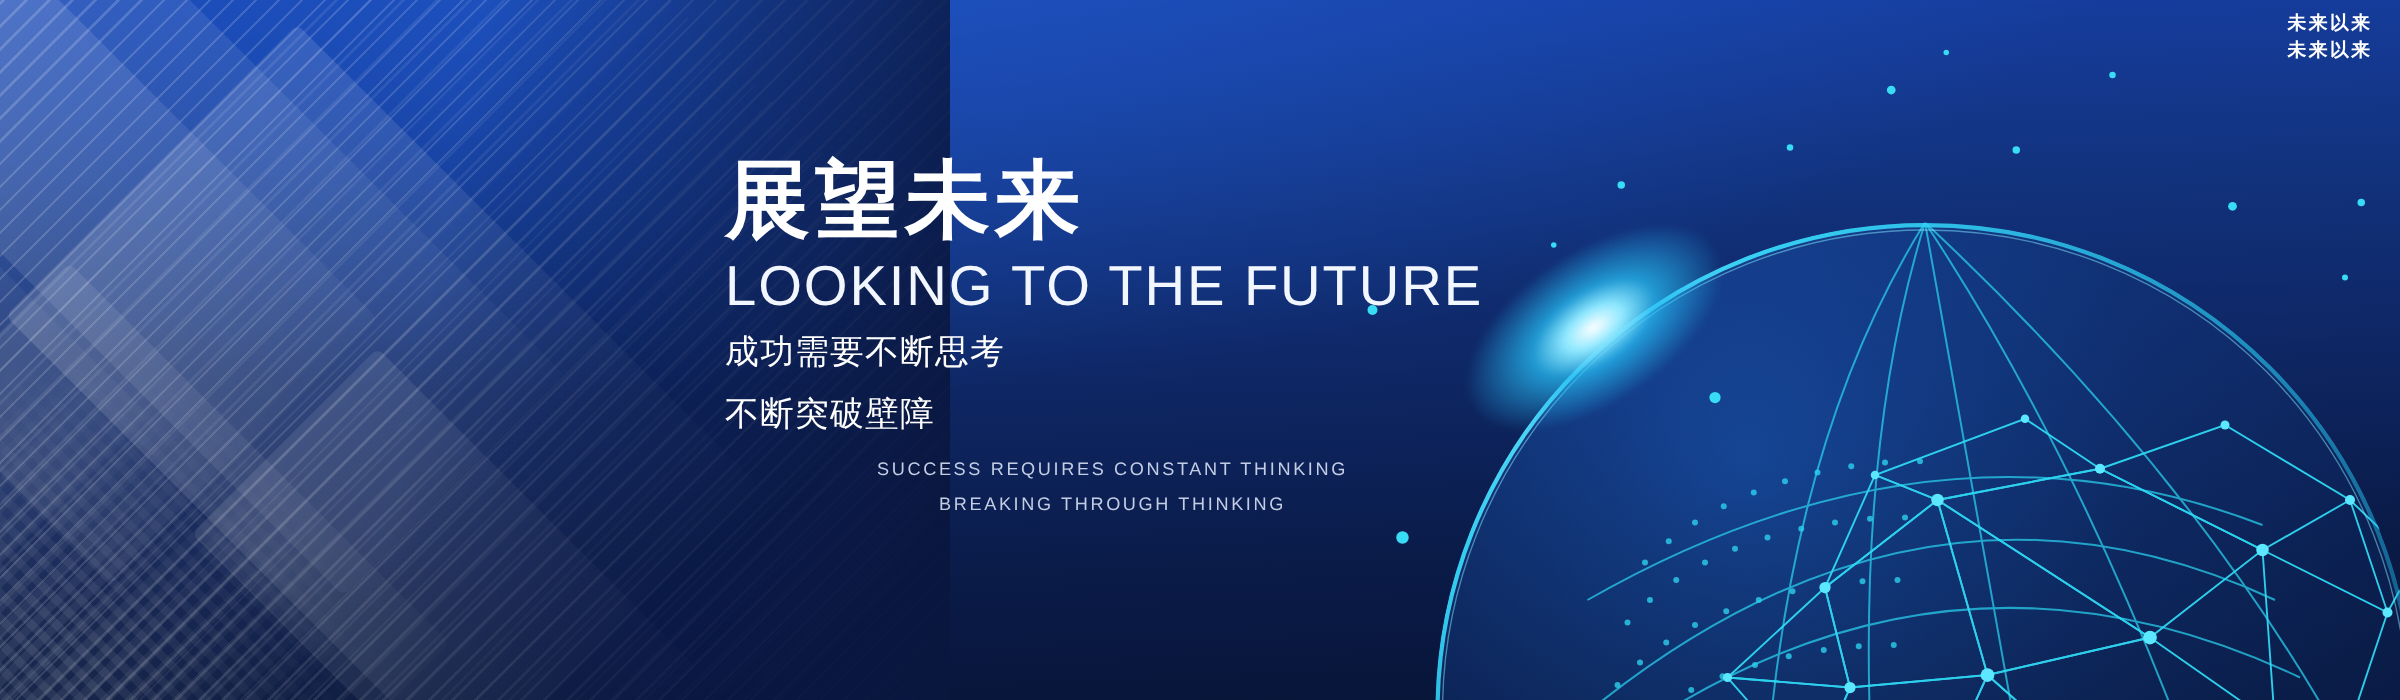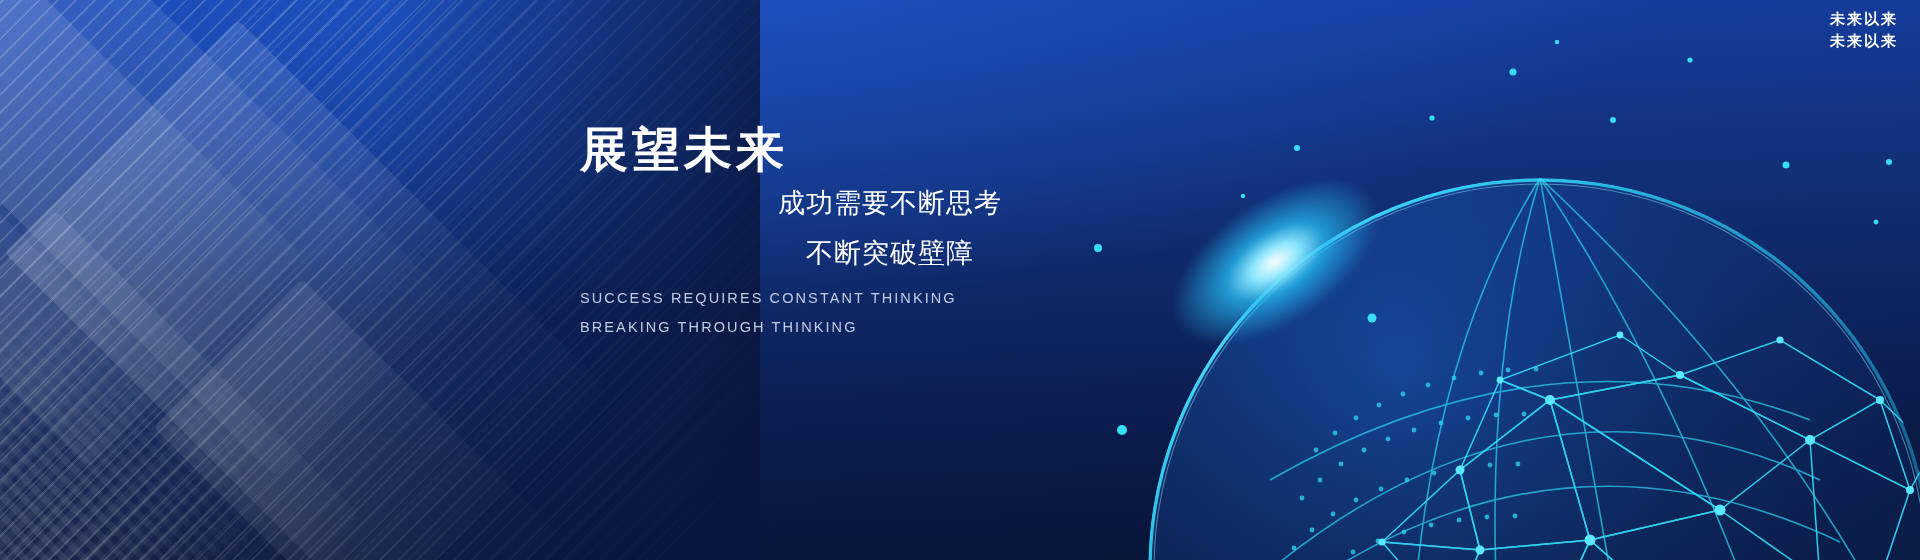--- a/index.html
+++ b/index.html
@@ -126,21 +126,21 @@
 
   
   .copy {
     position: absolute;
     left: 580px;
     top: 126px;
     width: 620px;
   }
   .headline {
     color: #ffffff;
-    font-size: 48px;
+    font-size: 68px;
     font-weight: 700;
     letter-spacing: 4px;
     line-height: 1.02;
     margin: 0;
     white-space: nowrap;
   }
   .subhead {
     color: #f2f6ff;
     font-size: 45px;
     font-weight: 300;
@@ -150,31 +150,31 @@
     white-space: nowrap;
   }
   .cn-line {
     color: #ffffff;
     font-size: 27px;
     font-weight: 400;
     letter-spacing: 1px;
     line-height: 1.38;
     margin: 10px 0 0 0;
     white-space: nowrap;
-    text-align: center;
   }
   .cn-line + .cn-line { margin-top: 13px; }
   .en-small {
     color: #c3cde4;
     font-size: 14.5px;
     font-weight: 300;
     letter-spacing: 2.1px;
     line-height: 1.95;
     margin: 0;
     white-space: nowrap;
+    text-align: center;
   }
   .en-small.first { margin-top: 12px; }
 
   
   .corner-slogan {
     position: absolute;
     right: 22px;
     top: 8px;
     text-align: left;
     color: #ffffff;
@@ -436,19 +436,20 @@
     </g>
   </svg>
 
   <div class="corner-slogan">
     <div>未来以来</div>
     <div>未来以来</div>
   </div>
 
   <div class="copy">
     <h1 class="headline">展望未来</h1>
+    <div class="subhead">LOOKING TO THE FUTURE</div>
     <div class="cn-line">成功需要不断思考</div>
     <div class="cn-line">不断突破壁障</div>
     <div class="en-small first">SUCCESS REQUIRES CONSTANT THINKING</div>
     <div class="en-small">BREAKING THROUGH THINKING</div>
   </div>
 
 </div>
 
 </body></html>

